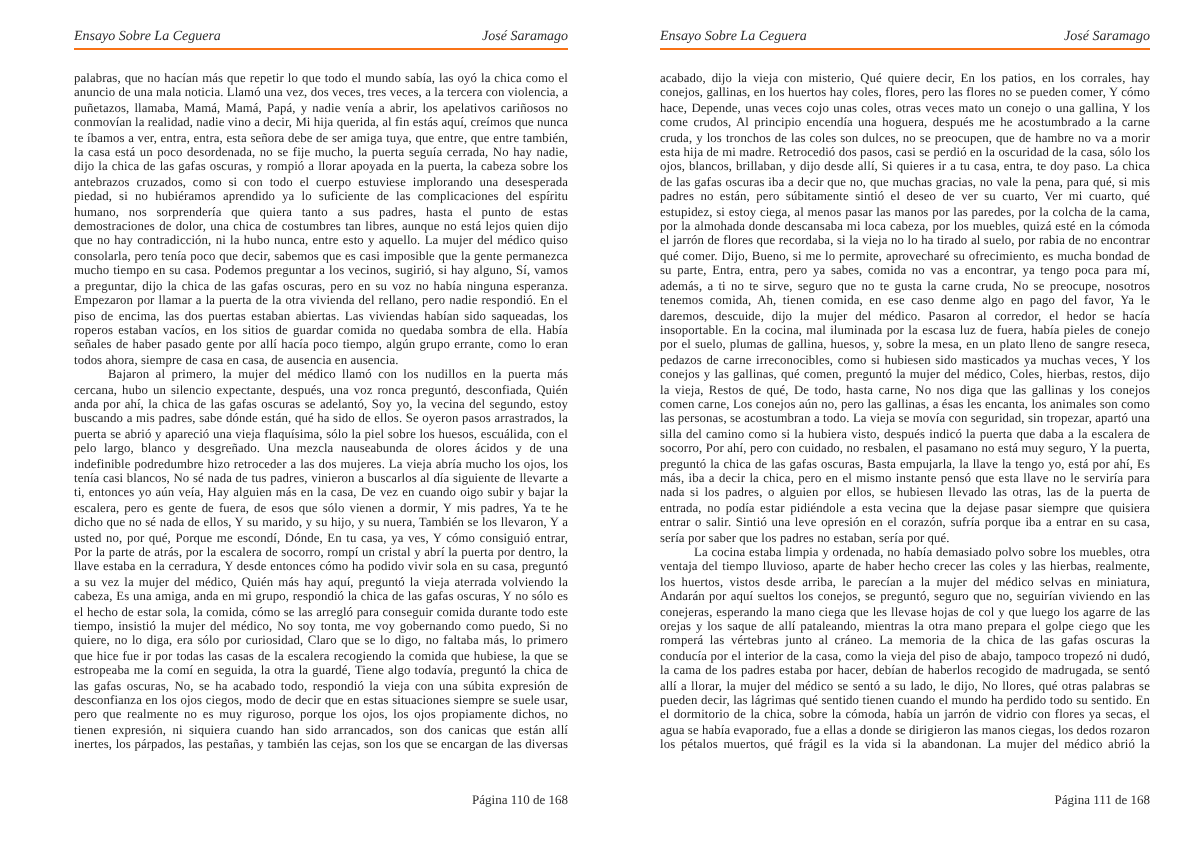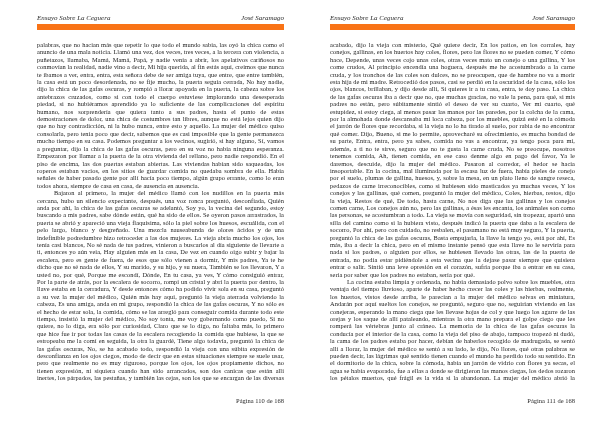--- a/index.html
+++ b/index.html
@@ -30,21 +30,21 @@
   .page.left  { padding: 14px 16px 0 37px; }
   .page.right { padding: 14px 25px 0 30px; }
   .page-header {
     display: flex;
     justify-content: space-between;
     align-items: flex-end;
     font-style: italic;
     font-size: 7px;
     line-height: 8px;
     color: #2b2b2b;
-    border-bottom: 6px solid #f97316;
+    border-bottom: 1px solid #f97316;
     padding-bottom: 2px;
   }
   .page-header .h-left { white-space: nowrap; }
   .page-header .h-right { white-space: nowrap; }
   .page-body {
     margin-top: 11px;
     height: 340px;
     overflow: hidden;
     font-size: 6.4px;
     line-height: 7.4px;

